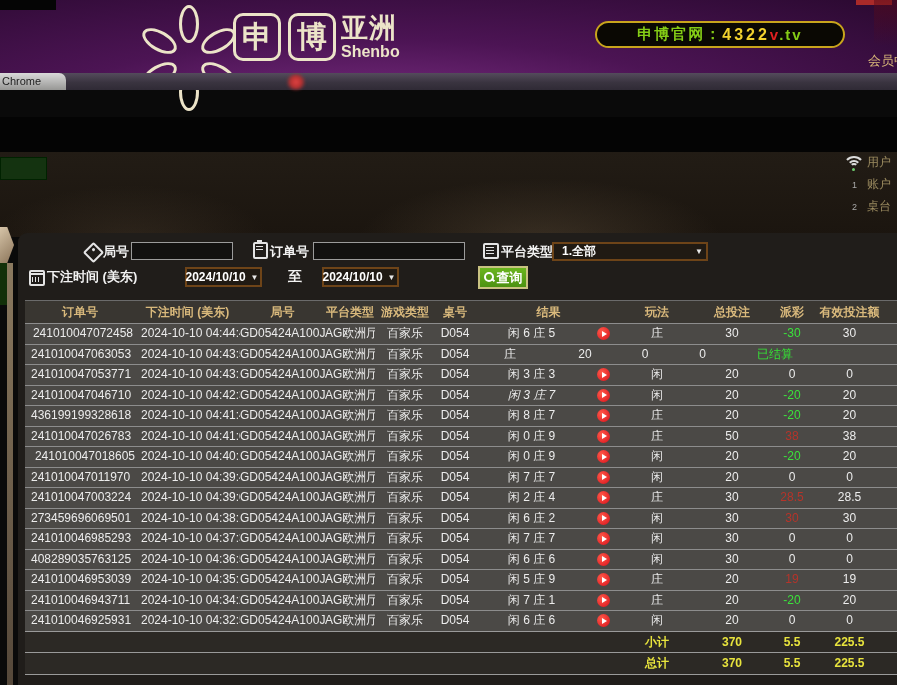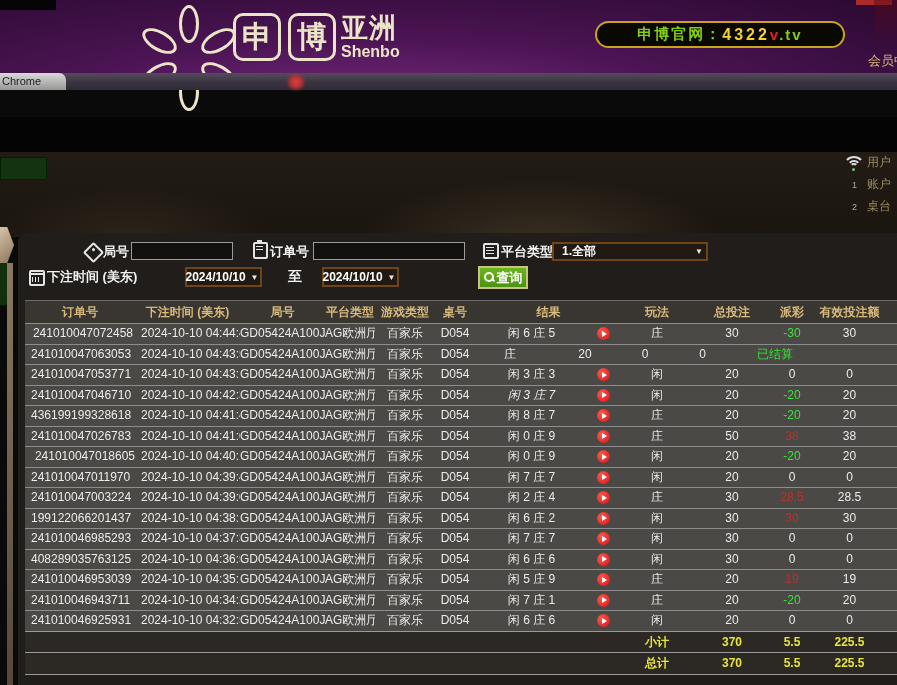--- a/index.html
+++ b/index.html
@@ -336,21 +336,21 @@
         <span class="cell" style="width: 60px;">百家乐</span>
         <span class="cell" style="width: 40px;">D054</span>
         <span class="cell result" style="width: 147px;">闲 2 庄 4<span class="play-btn"></span></span>
         <span class="cell" style="width: 70px;">庄</span>
         <span class="cell" style="width: 80px;">30</span>
         <span class="cell pos" style="width: 40px;">28.5</span>
         <span class="cell" style="width: 75px;">28.5</span>
         <span class="cell st" style="width: 70px;">已结算</span>
       </div>
       <div class="trow">
-        <span class="cell al" style="width: 110px;">199122066201437</span>
+        <span class="cell al" style="width: 110px;">273459696069501</span>
         <span class="cell al" style="width: 105px;">2024-10-10 04:38:15</span>
         <span class="cell" style="width: 85px;">GD05424A100J8</span>
         <span class="cell" style="width: 50px;">AG欧洲厅</span>
         <span class="cell" style="width: 60px;">百家乐</span>
         <span class="cell" style="width: 40px;">D054</span>
         <span class="cell result" style="width: 147px;">闲 6 庄 2<span class="play-btn"></span></span>
         <span class="cell" style="width: 70px;">闲</span>
         <span class="cell" style="width: 80px;">30</span>
         <span class="cell pos" style="width: 40px;">30</span>
         <span class="cell" style="width: 75px;">30</span>

